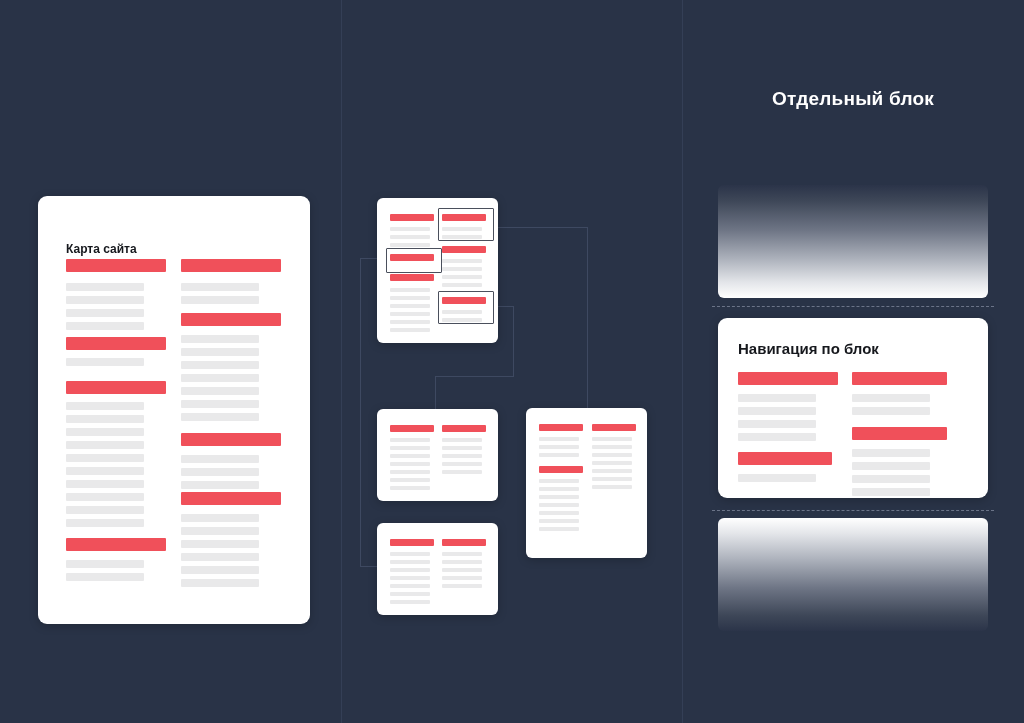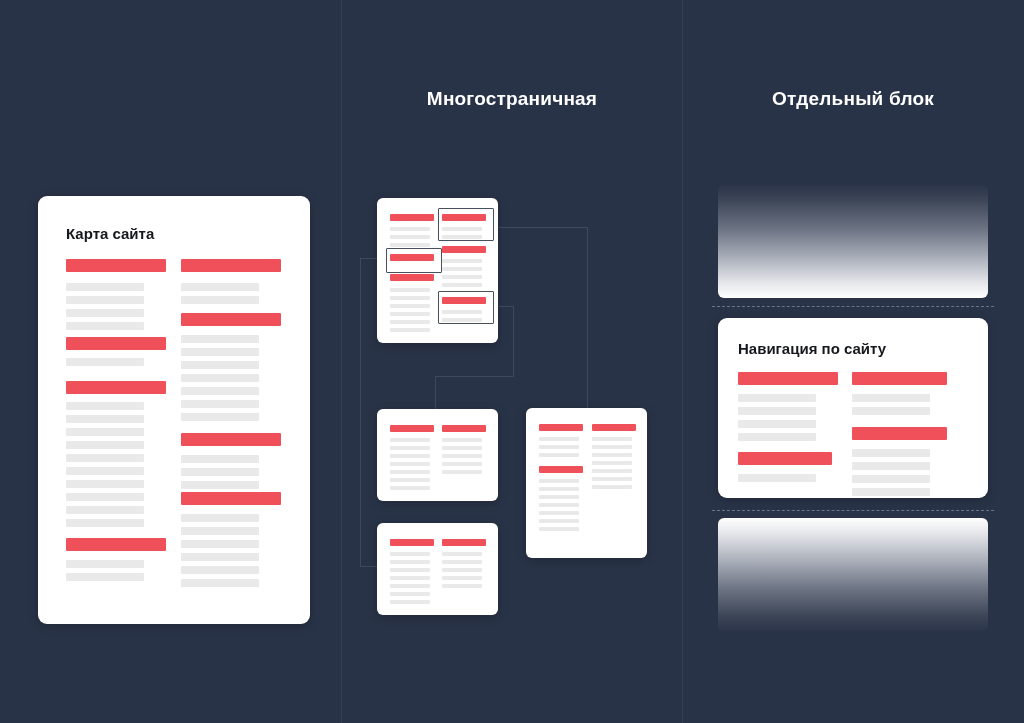--- a/index.html
+++ b/index.html
@@ -82,25 +82,24 @@
   .dashline{border-top:1.5px dashed #6B7488;}
 </style>
 </head>
 <body>
 
 <div class="stage">
 
   <div class="divider" style="left:341px;"></div>
   <div class="divider" style="left:682px;"></div>
 
-  <div class="col-title" style="left:512px;top:88px;">Многостраничная</div>
   <div class="col-title" style="left:853px;top:88px;">Отдельный блок</div>
 
   <div class="card rad-lg" style="left:38px;top:196px;width:272px;height:428px;"></div>
-  <div class="card-title" style="left:66px;top:225px;font-size:15px;">Карта сайта</div>
+  <div class="card-title" style="left:66px;top:242px;font-size:12px;">Карта сайта</div>
   <div id="sitemap-left">
       <div class="bar red" style="left: 66px; top: 259px; width: 100px; height: 13px;"></div>
       <div class="bar grey" style="left: 66px; top: 283px; width: 78px; height: 8px;"></div>
       <div class="bar grey" style="left: 66px; top: 296px; width: 78px; height: 8px;"></div>
       <div class="bar grey" style="left: 66px; top: 309px; width: 78px; height: 8px;"></div>
       <div class="bar grey" style="left: 66px; top: 322px; width: 78px; height: 8px;"></div>
       <div class="bar red" style="left: 66px; top: 337px; width: 100px; height: 13px;"></div>
       <div class="bar grey" style="left: 66px; top: 358px; width: 78px; height: 8px;"></div>
       <div class="bar red" style="left: 66px; top: 381px; width: 100px; height: 13px;"></div>
       <div class="bar grey" style="left: 66px; top: 402px; width: 78px; height: 8px;"></div>
@@ -241,21 +240,21 @@
   <div id="multipage-selboxes">
       <div class="selbox" style="left: 438px; top: 208px; width: 54px; height: 31px;"></div>
       <div class="selbox" style="left: 386px; top: 248px; width: 54px; height: 23px;"></div>
       <div class="selbox" style="left: 438px; top: 291px; width: 54px; height: 31px;"></div>
     </div>
 
   <div class="fade top" style="left:718px;top:185px;width:270px;height:113px;"></div>
   <div class="dashline" style="left:712px;top:306px;width:282px;"></div>
 
   <div class="card rad-lg" style="left:718px;top:318px;width:270px;height:180px;"></div>
-  <div class="card-title" style="left:738px;top:340px;font-size:15px;">Навигация по сайту</div>
+  <div class="card-title" style="left:738px;top:340px;font-size:15px;">Навигация по блок</div>
   <div id="nav-left">
       <div class="bar red" style="left: 738px; top: 372px; width: 100px; height: 13px;"></div>
       <div class="bar grey" style="left: 738px; top: 394px; width: 78px; height: 8px;"></div>
       <div class="bar grey" style="left: 738px; top: 407px; width: 78px; height: 8px;"></div>
       <div class="bar grey" style="left: 738px; top: 420px; width: 78px; height: 8px;"></div>
       <div class="bar grey" style="left: 738px; top: 433px; width: 78px; height: 8px;"></div>
       <div class="bar red" style="left: 738px; top: 452px; width: 94px; height: 13px;"></div>
       <div class="bar grey" style="left: 738px; top: 474px; width: 78px; height: 8px;"></div>
     </div>
   <div id="nav-right">

